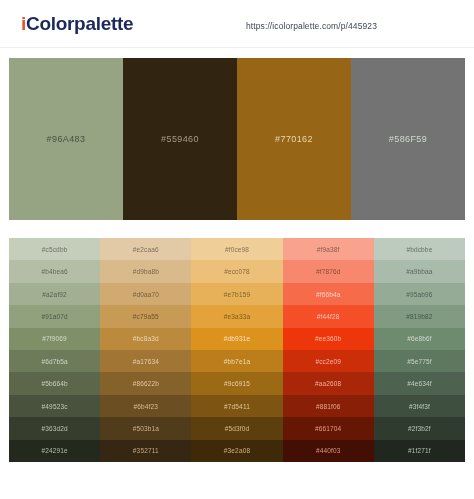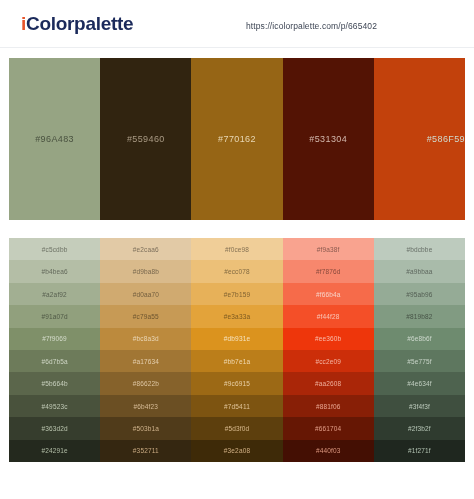--- a/index.html
+++ b/index.html
@@ -116,37 +116,34 @@
 </style>
 </head>
 <body>
 
 <div id="page">
 
   <div id="header">
     <div id="logo">
       <span class="logo-i">i</span><span class="logo-rest">Colorpalette</span>
     </div>
-    <div id="page-url">https://icolorpalette.com/p/665402</div>
+    <div id="page-url">https://icolorpalette.com/p/445923</div>
   </div>
 
   <div id="swatch-strip">
       <div class="swatch" style="background: rgb(150, 164, 131);">
         <span class="swatch-label" style="color: rgb(74, 82, 64);">#96A483</span>
       </div>
       <div class="swatch" style="background: rgb(49, 36, 16);">
         <span class="swatch-label" style="color: rgb(169, 154, 132);">#559460</span>
       </div>
       <div class="swatch" style="background: rgb(150, 101, 21);">
         <span class="swatch-label" style="color: rgb(232, 215, 180);">#770162</span>
       </div>
-      <div class="swatch" style="background: rgb(83, 19, 4);">
-        <span class="swatch-label" style="color: rgb(211, 184, 173);">#531304</span>
-      </div>
-      <div class="swatch" style="background: #c2410c; justify-content: flex-end;">
+      <div class="swatch" style="background: #737373;">
         <span class="swatch-label" style="color: rgb(207, 218, 207);">#586F59</span>
       </div>
     </div>
 
   <div id="shade-grid">
       <div class="shade-row">
         <div class="shade-cell" style="background: rgb(197, 205, 187);">
           <span class="shade-label" style="color: rgb(109, 114, 101);">#c5cdbb</span>
         </div>
         <div class="shade-cell" style="background: rgb(226, 202, 166);">

